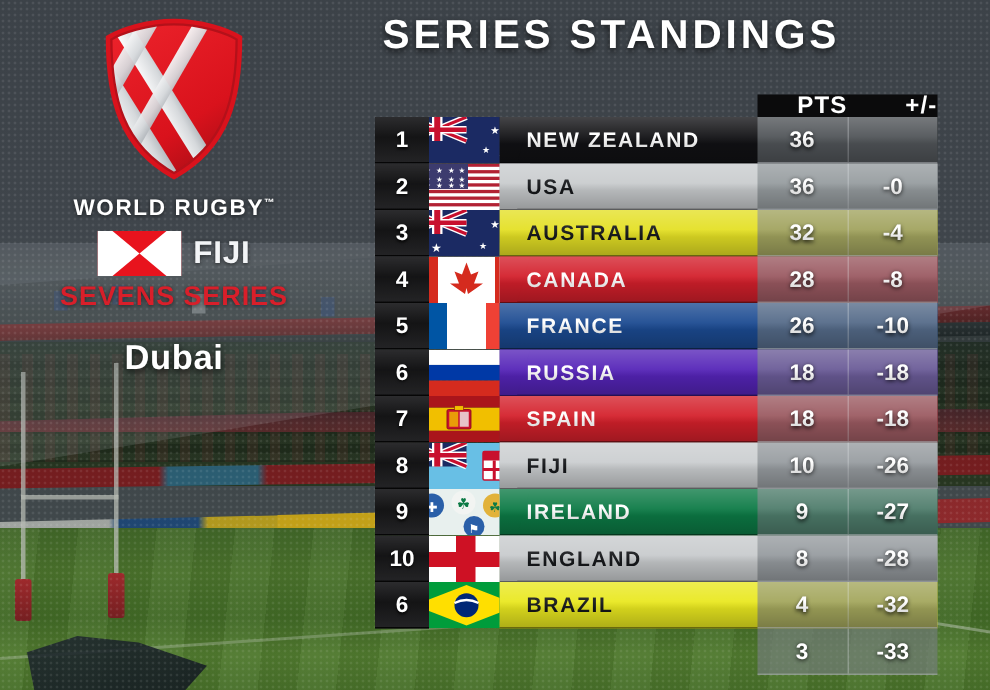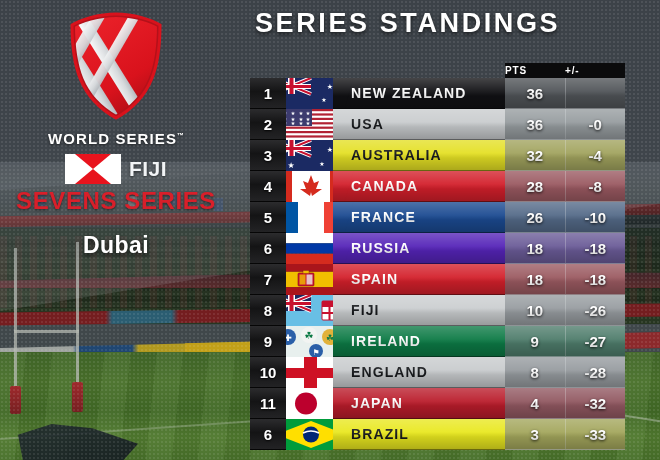--- a/index.html
+++ b/index.html
@@ -148,39 +148,39 @@
   .wr-text sup { font-size:7px; vertical-align:super; letter-spacing:0; }
   .hsbc-line {
     margin-top:7px; display:flex; align-items:center; justify-content:center; gap:8px;
   }
   .hsbc-word {
     color:#f2f4f6; font-size:21px; font-weight:bold; letter-spacing:.5px;
     text-shadow:0 1px 3px rgba(0,0,0,.6);
   }
   .sevens {
     margin-top:3px; text-align:center; color:#d81f2a; font-weight:bold;
-    font-size:24px; letter-spacing:.6px;
+    font-size:18px; letter-spacing:.6px;
     text-shadow:0 1px 3px rgba(0,0,0,.55);
   }
   .city {
     margin-top:17px; text-align:center; color:#fff; font-weight:bold;
     font-size:23px; letter-spacing:.4px;
     text-shadow:0 2px 5px rgba(0,0,0,.75);
   }
 
   
   .standings { position:absolute; left:250px; top:63px; width:375px; }
 
   .col-head {
     position:absolute; left:255px; top:0; width:120px; height:15px;
     background:#0b0b0c; display:flex;
   }
   .col-head div {
-    flex:1; color:#fff; font-size:10px; font-weight:bold; letter-spacing:.8px;
-    text-align:left; line-height:15px;
+    flex:1; color:#fff; font-size:16px; font-weight:bold; letter-spacing:.8px;
+    text-align:right; line-height:15px;
   }
 
   .rows { position:absolute; left:0; top:15px; width:375px; }
 
   .row { position:relative; height:31px; display:flex; }
 
   .rank {
     position:relative; width:36px; height:31px; flex:none;
     background:linear-gradient(180deg,#2c2c2e 0%,#141415 45%,#232325 100%);
     border-bottom:1px solid rgba(0,0,0,.85);
@@ -316,21 +316,21 @@
             <rect x="14" y="-20" width="12" height="180" fill="url(#sil)" opacity="0.95"></rect>
             <rect x="46" y="-20" width="10" height="180" fill="url(#sil)" opacity="0.95"></rect>
           </g>
           <path d="M60 8 C78 8 96 14 104 19 C104 60 96 92 60 112 C24 92 16 60 16 19 C24 14 42 8 60 8 Z" fill="none" stroke="#b4111a" stroke-width="6"></path>
         </g>
         <path d="M60 8 C78 8 96 14 104 19 C104 60 96 92 60 112 C24 92 16 60 16 19 C24 14 42 8 60 8 Z" fill="none" stroke="#d9121c" stroke-width="3"></path>
       </svg>
     </div>
 
     <div class="wr-text">
-      <span>WORLD SERIES</span><sup>™</sup>
+      <span>WORLD RUGBY</span><sup>™</sup>
     </div>
 
     <div class="hsbc-line">
       <svg width="56" height="30" viewBox="0 0 56 30">
         <rect x="0" y="0" width="56" height="30" fill="#e8131d"></rect>
         <polygon points="28,15 10,0 0,0 0,30 10,30" fill="#ffffff"></polygon>
         <polygon points="28,15 46,0 56,0 56,30 46,30" fill="#ffffff"></polygon>
       </svg>
       <span class="hsbc-word">FIJI</span>
     </div>
@@ -581,36 +581,20 @@
                 </svg></div>
             </div>
           </div>
           <div class="namebar" style="background: linear-gradient(rgb(200, 203, 205) 0%, rgb(200, 203, 205) 100%);">
             <div class="slant" style="background: rgb(200, 203, 205);"></div>
             <span class="label" style="color: rgb(21, 23, 26);">ENGLAND</span>
             <div class="gloss"></div>
           </div>
         </div>
         <div class="row">
-          <div class="rank">11</div>
-          <div class="flagcell">
-            <div class="flagclip">
-              <div class="flaginner"><svg viewBox="0 0 78 31" width="78" height="31">
-        <rect width="78" height="31" fill="#fff"></rect>
-                  <circle cx="34" cy="15.5" r="11" fill="#bc002d"></circle>
-                </svg></div>
-            </div>
-          </div>
-          <div class="namebar" style="background: linear-gradient(rgb(186, 28, 43) 0%, rgb(186, 28, 43) 100%);">
-            <div class="slant" style="background: rgb(186, 28, 43);"></div>
-            <span class="label" style="color: rgb(255, 255, 255);">JAPAN</span>
-            <div class="gloss"></div>
-          </div>
-        </div>
-        <div class="row">
           <div class="rank">6</div>
           <div class="flagcell">
             <div class="flagclip">
               <div class="flaginner"><svg viewBox="0 0 78 31" width="78" height="31">
         <rect width="78" height="31" fill="#009c3b"></rect>
         <polygon points="39,2 74,15.5 39,29 4,15.5" fill="#ffdf00"></polygon>
         <circle cx="39" cy="15.5" r="8" fill="#002776"></circle>
         <path d="M31 14 Q39 10 47 14" stroke="#fff" stroke-width="1.6" fill="none"></path>
                 </svg></div>
             </div>

